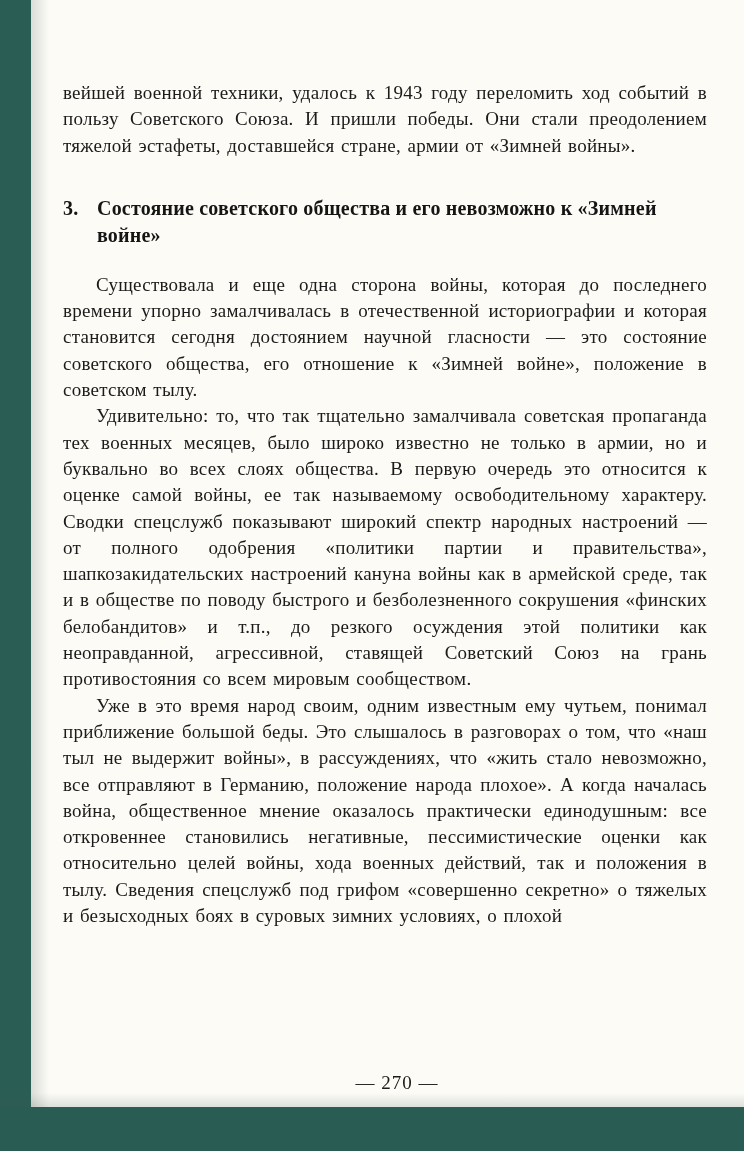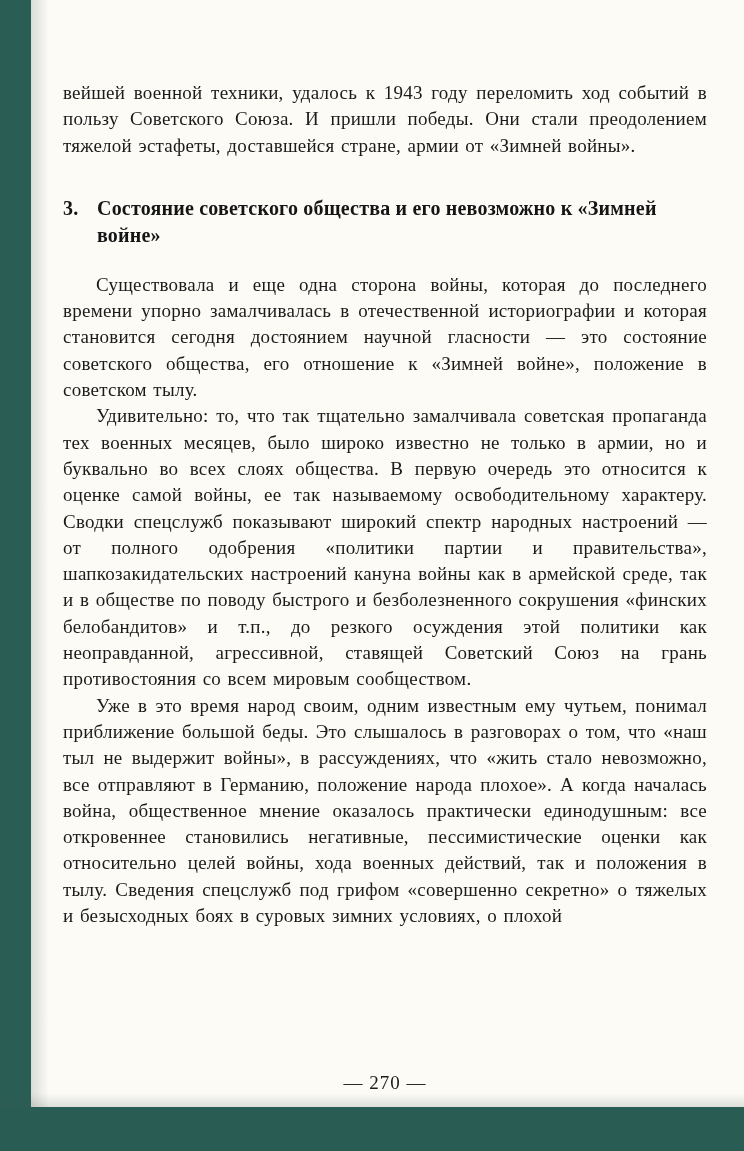--- a/index.html
+++ b/index.html
@@ -69,21 +69,21 @@
     color: #151515;
   }
   .heading .hnum {
     flex: 0 0 34px;
   }
   .heading .htext {
     flex: 1 1 auto;
   }
   .pageno {
     position: absolute;
-    left: 63px;
+    left: 75px;
     top: 1072px;
     width: 644px;
     text-align: center;
     font-size: 19px;
     color: #1b1b1b;
     letter-spacing: 1px;
   }
 </style>
 </head>
 <body>

